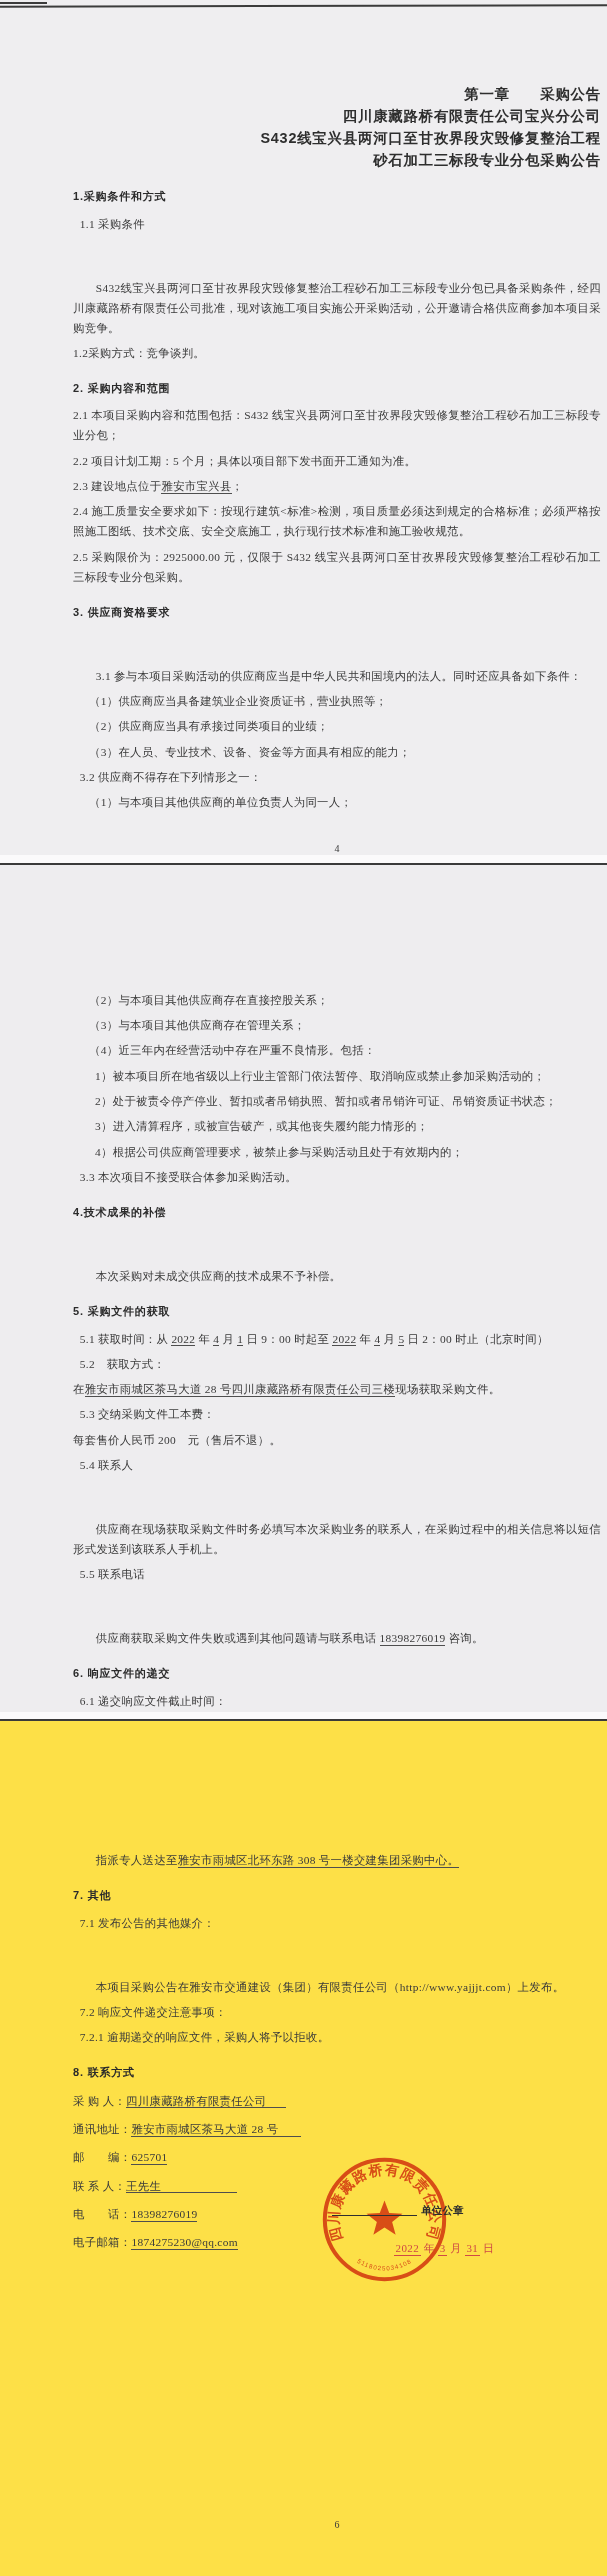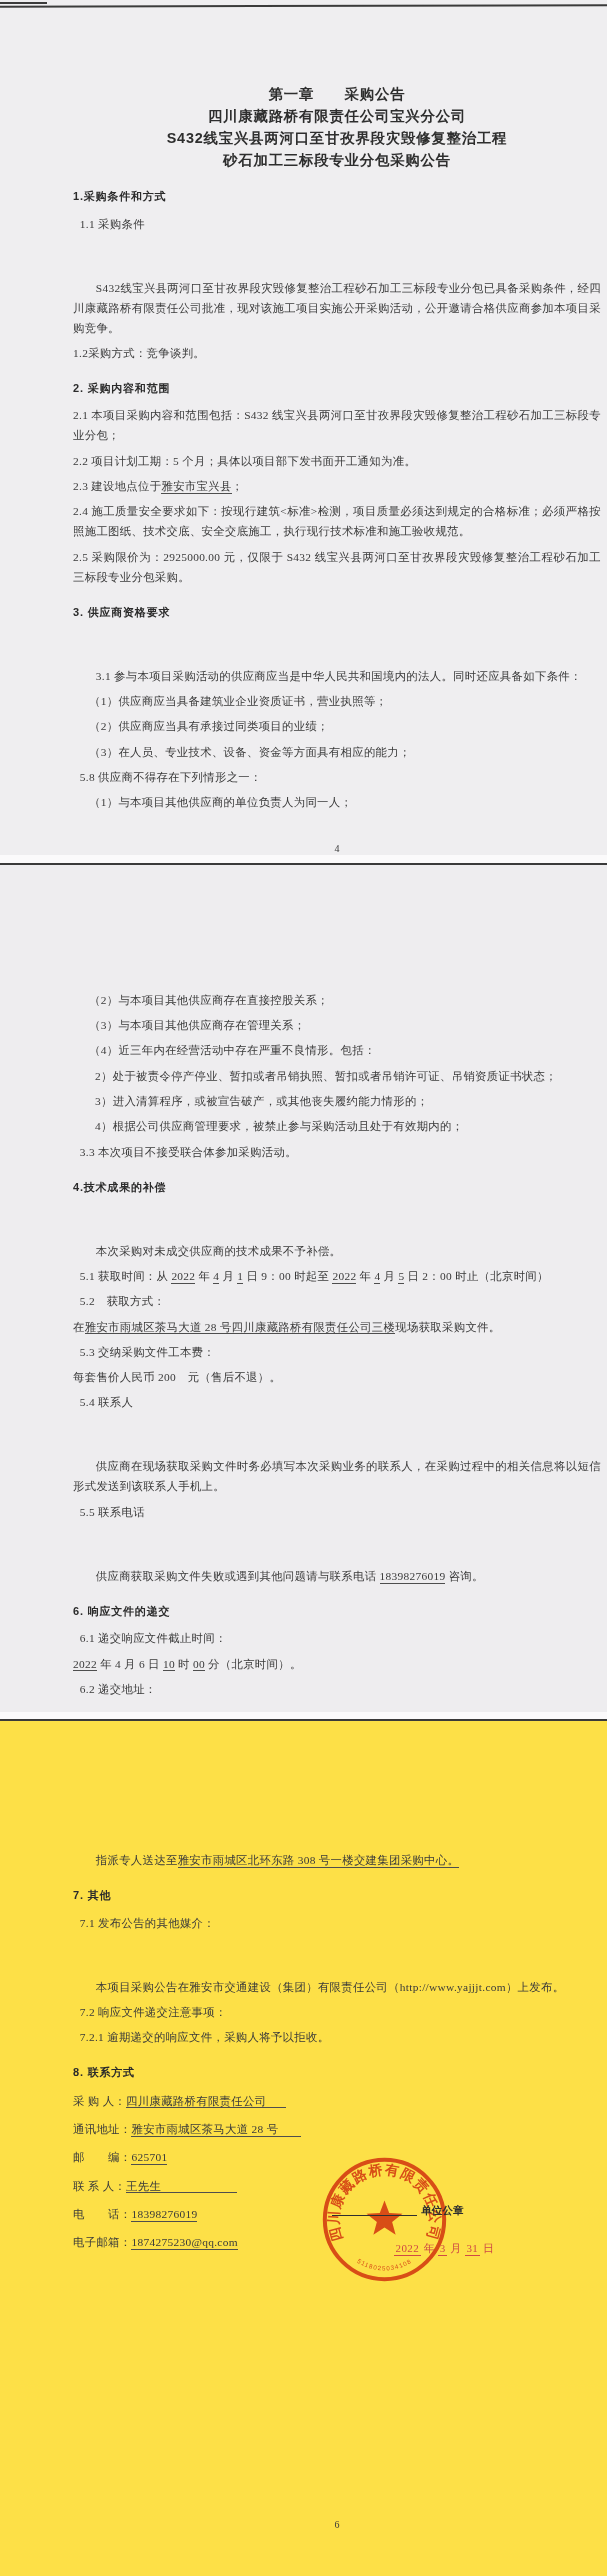--- a/index.html
+++ b/index.html
@@ -12,21 +12,21 @@
   .page3{height:855px;background:#fde047;}
   .page-gap{height:7.6px;background:#fbfafb;border-bottom:2.3px solid #3a3a3a;}
   .edge-top{position:absolute;top:4.6px;left:0;width:100%;height:2.3px;background:#3b3b3b;transform:rotate(-0.12deg);}
   .edge-top2{position:absolute;top:1.5px;left:0;width:47px;height:2.3px;background:#3b3b3b;}
   .content{position:absolute;left:73px;right:6px;top:0;bottom:0;}
   .page1 .content{padding-top:83px;}
   .page2 .content{padding-top:120px;}
   .page3 .content{padding-top:85px;}
   .blk{margin:5.3px 0;font-size:11.4px;line-height:20px;letter-spacing:0.3px;text-align:justify;}
   .doc-title,.title{font-family:"Liberation Sans","DejaVu Sans",sans-serif;font-weight:bold;
-        text-align:center;font-size:14.4px;line-height:22px;color:#2e2e2e;margin:0;letter-spacing:0.8px;}
+        text-align:right;font-size:14.4px;line-height:22px;color:#2e2e2e;margin:0;letter-spacing:0.8px;}
   .h1{font-family:"Liberation Sans","DejaVu Sans",sans-serif;font-weight:bold;font-size:11px;
         line-height:20px;color:#2b2b2b;margin:15px 0 7.6px;letter-spacing:0.8px;text-align:left;}
   .para-indent{text-indent:2em;margin-top:44px;}
   .num{padding-left:6.8px;}
   .item{padding-left:16px;}
   .item2{padding-left:22px;}
   .contact{margin:8.3px 0;}
   .pagenum{text-align:center;font-size:10px;margin-top:27px;letter-spacing:0;}
   .page3 .content .pagenum{position:absolute;top:794px;left:0;right:0;margin:0;}
   .u{border-bottom:0.8px solid #4e4e4e;padding-bottom:0.8px;}
@@ -62,39 +62,41 @@
         <div class="blk para"><span>2.1 本项目采购内容和范围包括：S432 线宝兴县两河口至甘孜界段灾毁修复整治工程砂石加工三标段专业分包；</span></div>
         <div class="blk para"><span>2.2 项目计划工期：5 个月；具体以项目部下发书面开工通知为准。</span></div>
         <div class="blk para"><span>2.3 建设地点位于</span><span class="u">雅安市宝兴县</span><span>；</span></div>
         <div class="blk para"><span>2.4 施工质量安全要求如下：按现行建筑&lt;标准&gt;检测，项目质量必须达到规定的合格标准；必须严格按照施工图纸、技术交底、安全交底施工，执行现行技术标准和施工验收规范。</span></div>
         <div class="blk para"><span>2.5 采购限价为：2925000.00 元，仅限于 S432 线宝兴县两河口至甘孜界段灾毁修复整治工程砂石加工三标段专业分包采购。</span></div>
         <div class="blk h1"><span>3.  供应商资格要求</span></div>
         <div class="blk para-indent"><span>3.1 参与本项目采购活动的供应商应当是中华人民共和国境内的法人。同时还应具备如下条件：</span></div>
         <div class="blk item"><span>（1）供应商应当具备建筑业企业资质证书，营业执照等；</span></div>
         <div class="blk item"><span>（2）供应商应当具有承接过同类项目的业绩；</span></div>
         <div class="blk item"><span>（3）在人员、专业技术、设备、资金等方面具有相应的能力；</span></div>
-        <div class="blk num"><span>5.8 供应商不得存在下列情形之一：</span></div>
+        <div class="blk num"><span>3.2 供应商不得存在下列情形之一：</span></div>
         <div class="blk item"><span>（1）与本项目其他供应商的单位负责人为同一人；</span></div>
         <div class="blk pagenum"><span>4</span></div>
       </div>
   </section>
 
   <div class="page-gap"></div>
 
   <section class="page page2">
     <div class="content">
         <div class="blk item"><span>（2）与本项目其他供应商存在直接控股关系；</span></div>
         <div class="blk item"><span>（3）与本项目其他供应商存在管理关系；</span></div>
         <div class="blk item"><span>（4）近三年内在经营活动中存在严重不良情形。包括：</span></div>
+        <div class="blk item2"><span>1）被本项目所在地省级以上行业主管部门依法暂停、取消响应或禁止参加采购活动的；</span></div>
         <div class="blk item2"><span>2）处于被责令停产停业、暂扣或者吊销执照、暂扣或者吊销许可证、吊销资质证书状态；</span></div>
         <div class="blk item2"><span>3）进入清算程序，或被宣告破产，或其他丧失履约能力情形的；</span></div>
         <div class="blk item2"><span>4）根据公司供应商管理要求，被禁止参与采购活动且处于有效期内的；</span></div>
         <div class="blk num"><span>3.3 本次项目不接受联合体参加采购活动。</span></div>
         <div class="blk h1"><span>4.技术成果的补偿</span></div>
         <div class="blk para-indent"><span>本次采购对未成交供应商的技术成果不予补偿。</span></div>
+        <div class="blk h1"><span>5.  采购文件的获取</span></div>
         <div class="blk num"><span>5.1 获取时间：从 </span><span class="u">2022</span><span> 年 </span><span class="u">4</span><span> 月 </span><span class="u">1</span><span> 日 9：00 时起至 </span><span class="u">2022</span><span> 年 </span><span class="u">4</span><span> 月 </span><span class="u">5</span><span> 日 2：00 时止（北京时间）</span></div>
         <div class="blk num"><span>5.2　获取方式：</span></div>
         <div class="blk para"><span>在</span><span class="u">雅安市雨城区茶马大道 28 号四川康藏路桥有限责任公司三楼</span><span>现场获取采购文件。</span></div>
         <div class="blk num"><span>5.3 交纳采购文件工本费：</span></div>
         <div class="blk para"><span>每套售价人民币 200　元（售后不退）。</span></div>
         <div class="blk num"><span>5.4 联系人</span></div>
         <div class="blk para-indent"><span>供应商在现场获取采购文件时务必填写本次采购业务的联系人，在采购过程中的相关信息将以短信形式发送到该联系人手机上。</span></div>
         <div class="blk num"><span>5.5 联系电话</span></div>
         <div class="blk para-indent"><span>供应商获取采购文件失败或遇到其他问题请与联系电话 </span><span class="u">18398276019</span><span> 咨询。</span></div>
         <div class="blk h1"><span>6.  响应文件的递交</span></div>

